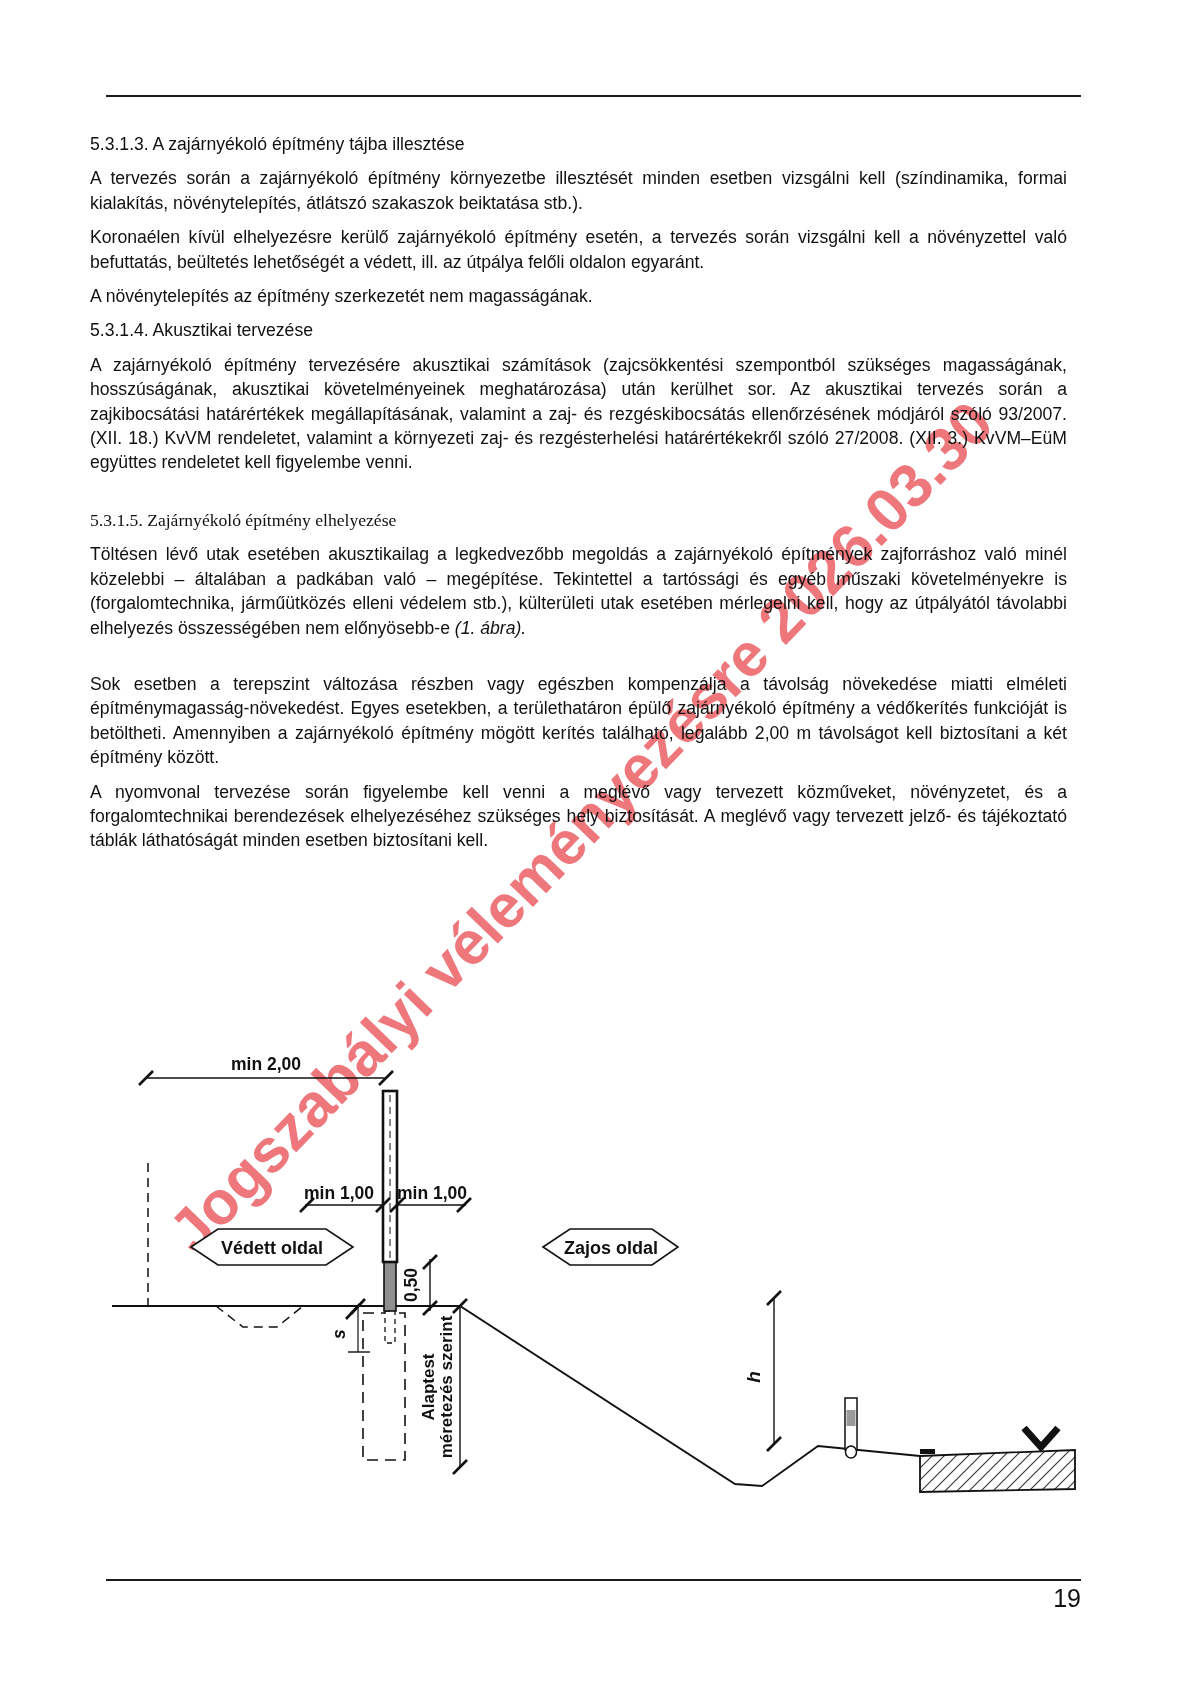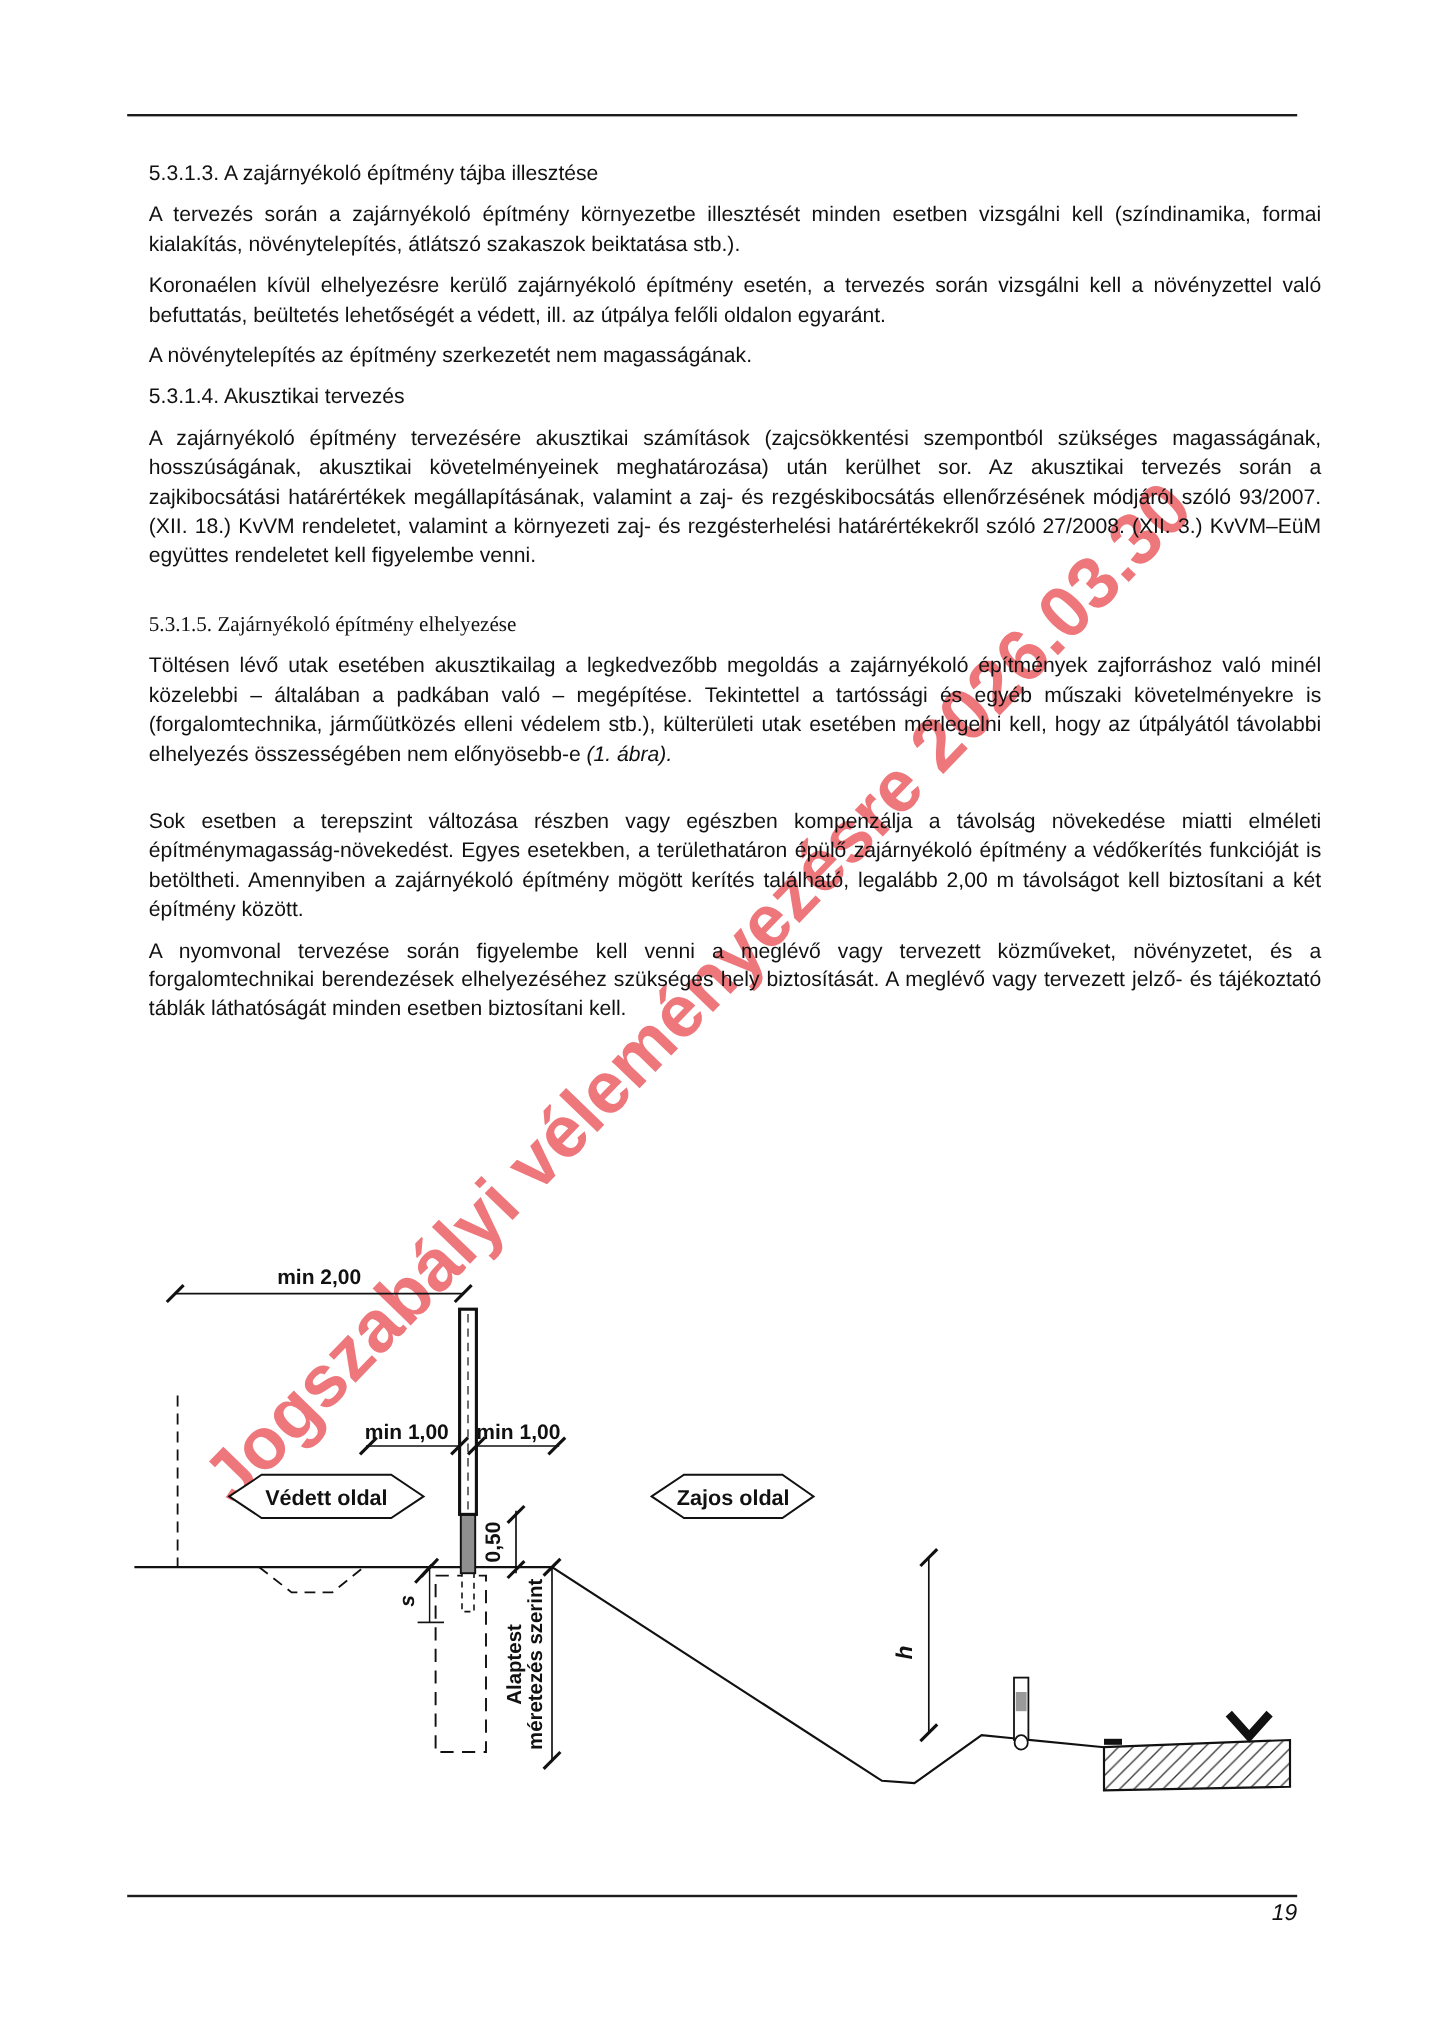--- a/index.html
+++ b/index.html
@@ -11,49 +11,49 @@
   .rule-top { top:95px; }
   .rule-bottom { top:1579px; }
 
   .watermark {
     position:absolute; left:-85px; top:792px; width:1332px;
     font-size:61px; font-weight:bold; letter-spacing:0px;
     color:#ee777c; white-space:nowrap; text-align:center;
     transform:rotate(-46deg); z-index:0; pointer-events:none;
   }
 
-  .content { position:absolute; left:124px; top:132px; width:977px; z-index:1;
+  .content { position:absolute; left:90px; top:132px; width:977px; z-index:1;
              font-size:17.6px; line-height:24.4px; }
   .content p, .content .hd { margin:0 0 10px 0; text-align:justify; }
   .content .hd { text-align:left; }
   .gap-before-h3 { margin-top:33px !important;font-family:Liberation Serif, serif; }
   .gap-before-p7 { margin-top:32px !important; }
 
   .diagram { position:absolute; left:95px; top:1040px; z-index:1; }
 
   .pagenum { position:absolute; top:1584px; left:956px; width:125px;
-             text-align:right; font-size:19px; z-index:1;font-style:italic; }
+             text-align:right; font-size:25px; z-index:1; }
 
   svg text { font-family:"Liberation Sans", sans-serif; }
 </style>
 </head>
 <body>
 
 <div class="page">
 
   <div class="watermark">Jogszabályi véleményezésre 2026.03.30</div>
 
   <div class="rule rule-top"></div>
 
   <div class="content">
     <div class="hd">5.3.1.3. A zajárnyékoló építmény tájba illesztése</div>
     <p>A tervezés során a zajárnyékoló építmény környezetbe illesztését minden esetben vizsgálni kell (színdinamika, formai kialakítás, növénytelepítés, átlátszó szakaszok beiktatása stb.).</p>
     <p>Koronaélen kívül elhelyezésre kerülő zajárnyékoló építmény esetén, a tervezés során vizsgálni kell a növényzettel való befuttatás, beültetés lehetőségét a védett, ill. az útpálya felőli oldalon egyaránt.</p>
     <p>A növénytelepítés az építmény szerkezetét nem magasságának.</p>
-    <div class="hd">5.3.1.4. Akusztikai tervezés</div>
+    <div class="hd">5.3.1.4. Akusztikai tervezése</div>
     <p>A zajárnyékoló építmény tervezésére akusztikai számítások (zajcsökkentési szempontból szükséges magasságának, hosszúságának, akusztikai követelményeinek meghatározása) után kerülhet sor. Az akusztikai tervezés során a zajkibocsátási határértékek megállapításának, valamint a zaj- és rezgéskibocsátás ellenőrzésének módjáról szóló 93/2007. (XII. 18.) KvVM rendeletet, valamint a környezeti zaj- és rezgésterhelési határértékekről szóló 27/2008. (XII. 3.) KvVM–EüM együttes rendeletet kell figyelembe venni.</p>
     <div class="hd gap-before-h3">5.3.1.5. Zajárnyékoló építmény elhelyezése</div>
     <p><span>Töltésen lévő utak esetében akusztikailag a legkedvezőbb megoldás a zajárnyékoló építmények zajforráshoz való minél közelebbi – általában a padkában való – megépítése. Tekintettel a tartóssági és egyéb műszaki követelményekre is (forgalomtechnika, járműütközés elleni védelem stb.), külterületi utak esetében mérlegelni kell, hogy az útpályától távolabbi elhelyezés összességében nem előnyösebb-e </span><i>(1. ábra).</i></p>
     <p class="gap-before-p7">Sok esetben a terepszint változása részben vagy egészben kompenzálja a távolság növekedése miatti elméleti építménymagasság-növekedést. Egyes esetekben, a területhatáron épülő zajárnyékoló építmény a védőkerítés funkcióját is betöltheti. Amennyiben a zajárnyékoló építmény mögött kerítés található, legalább 2,00 m távolságot kell biztosítani a két építmény között.</p>
     <p>A nyomvonal tervezése során figyelembe kell venni a meglévő vagy tervezett közműveket, növényzetet, és a forgalomtechnikai berendezések elhelyezéséhez szükséges hely biztosítását. A meglévő vagy tervezett jelző- és tájékoztató táblák láthatóságát minden esetben biztosítani kell.</p>
   </div>
 
   <svg class="diagram" width="1000" height="470" viewBox="95 1040 1000 470">
     <defs>
       <pattern id="hatch" width="12" height="12" patternUnits="userSpaceOnUse">

